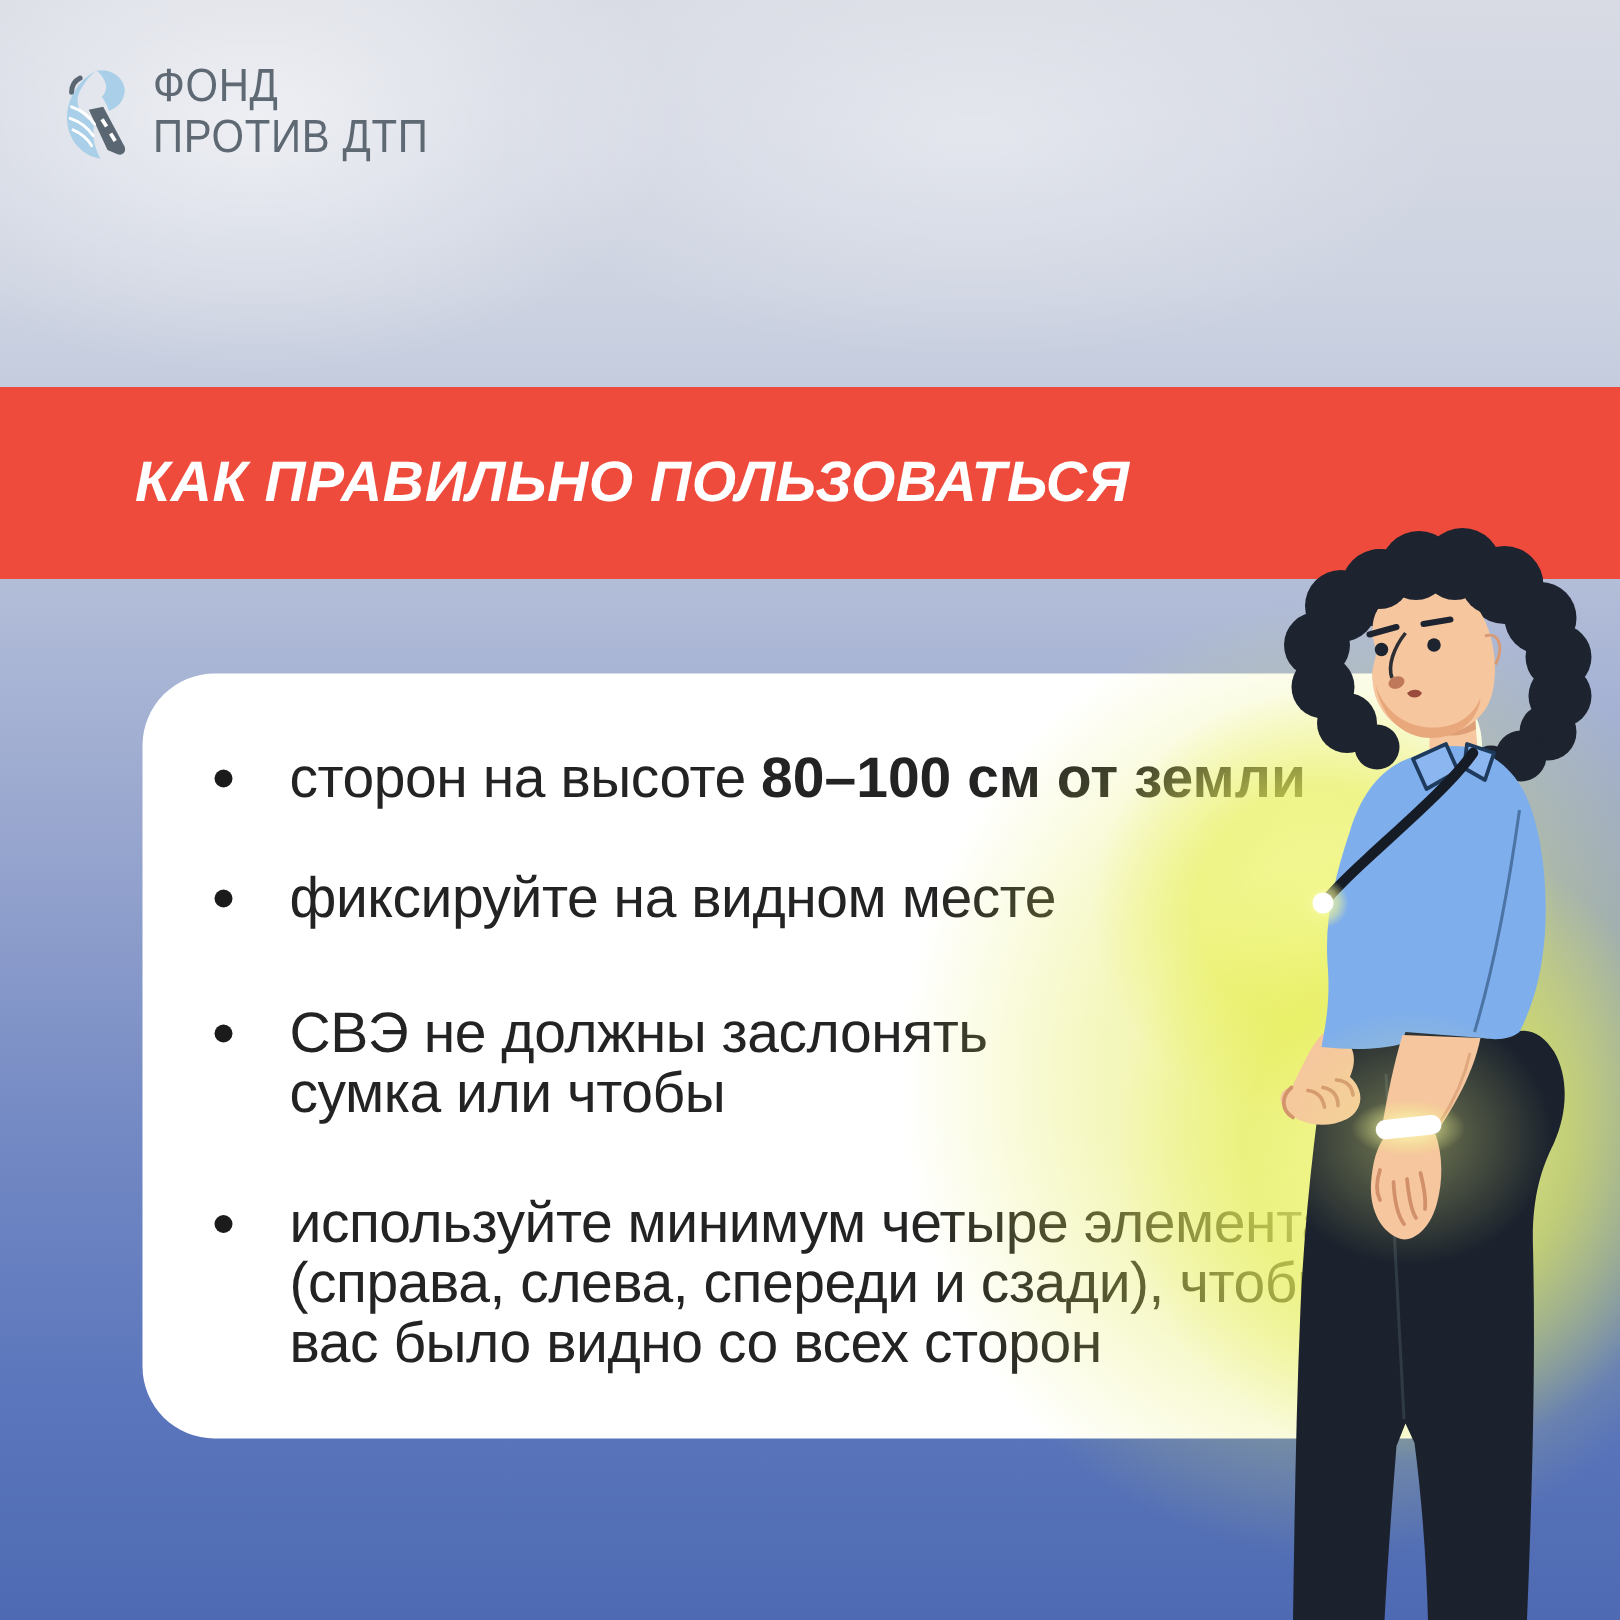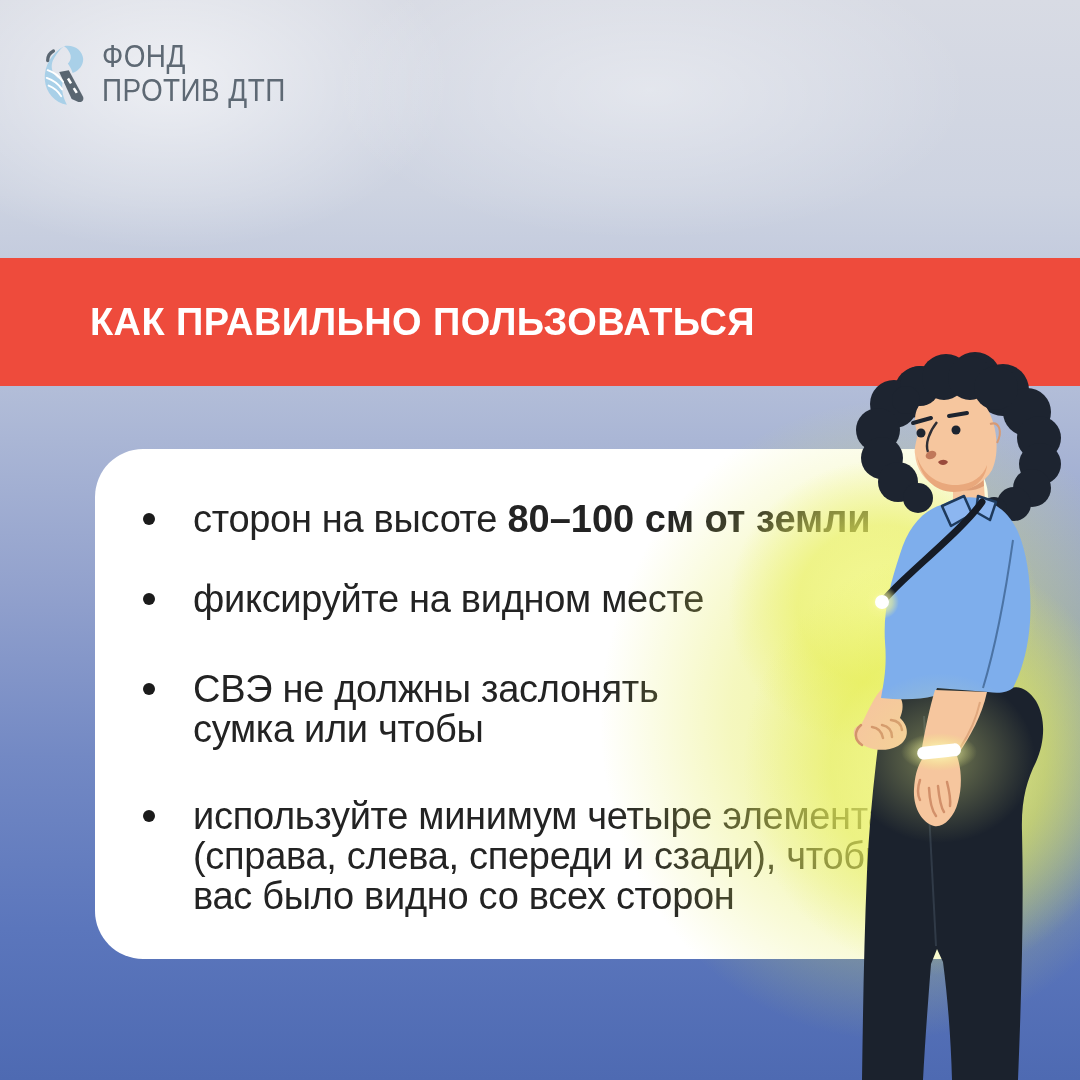--- a/index.html
+++ b/index.html
@@ -16,33 +16,34 @@
       #93A2CD 54%, #7389C4 70%, #5B76BC 86%, #4E6AB2 100%);
     overflow: hidden;
   }
   .white-glow { position: absolute; pointer-events: none; }
   .wg1 { left: -110px; top: -90px; width: 560px; height: 340px;
     background: radial-gradient(closest-side, rgba(255,255,255,.60), rgba(255,255,255,0)); }
   .wg2 { left: 330px; top: -60px; width: 640px; height: 300px;
     background: radial-gradient(closest-side, rgba(255,255,255,.38), rgba(255,255,255,0)); }
 
   
-  .logo { position: absolute; left: 40px; top: 40px; display: flex; align-items: center; }
+  .logo { position: absolute; left: 40px; top: 40px; display: flex; align-items: flex-end; }
   .logo-icon { width: 48px; height: 64px; margin-top: 2px; }
   .logo-text {
     margin-left: 14px; color: #5E6974; font-size: 31px; line-height: 34px;
     letter-spacing: .5px; transform: scaleX(.9); transform-origin: left top;
     font-weight: 400; white-space: nowrap;
   }
 
   
   .banner {
     position: absolute; left: 0; top: 258px; width: 1080px; height: 128px;
     background: #EE4B3C; display: flex; flex-direction: column; justify-content: center;
     padding-left: 90px;
+    font-style: italic;
   }
   .banner-line {
     color: #FFFFFF; font-weight: 800; font-size: 38px; line-height: 45px;
     letter-spacing: .4px;
   }
 
   
   .card {
     position: absolute; left: 95px; top: 449px; width: 893px; height: 510px;
     background: #FFFFFF; border-radius: 48px;

